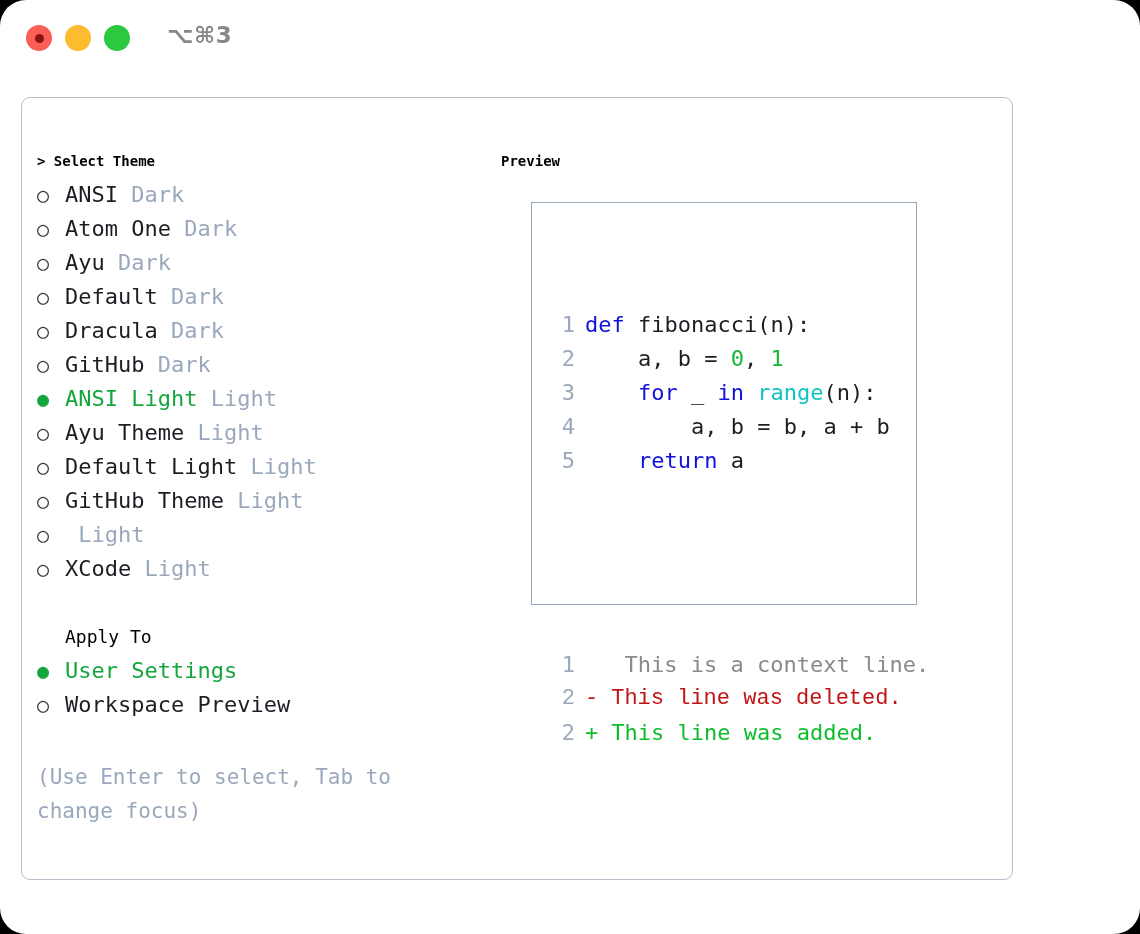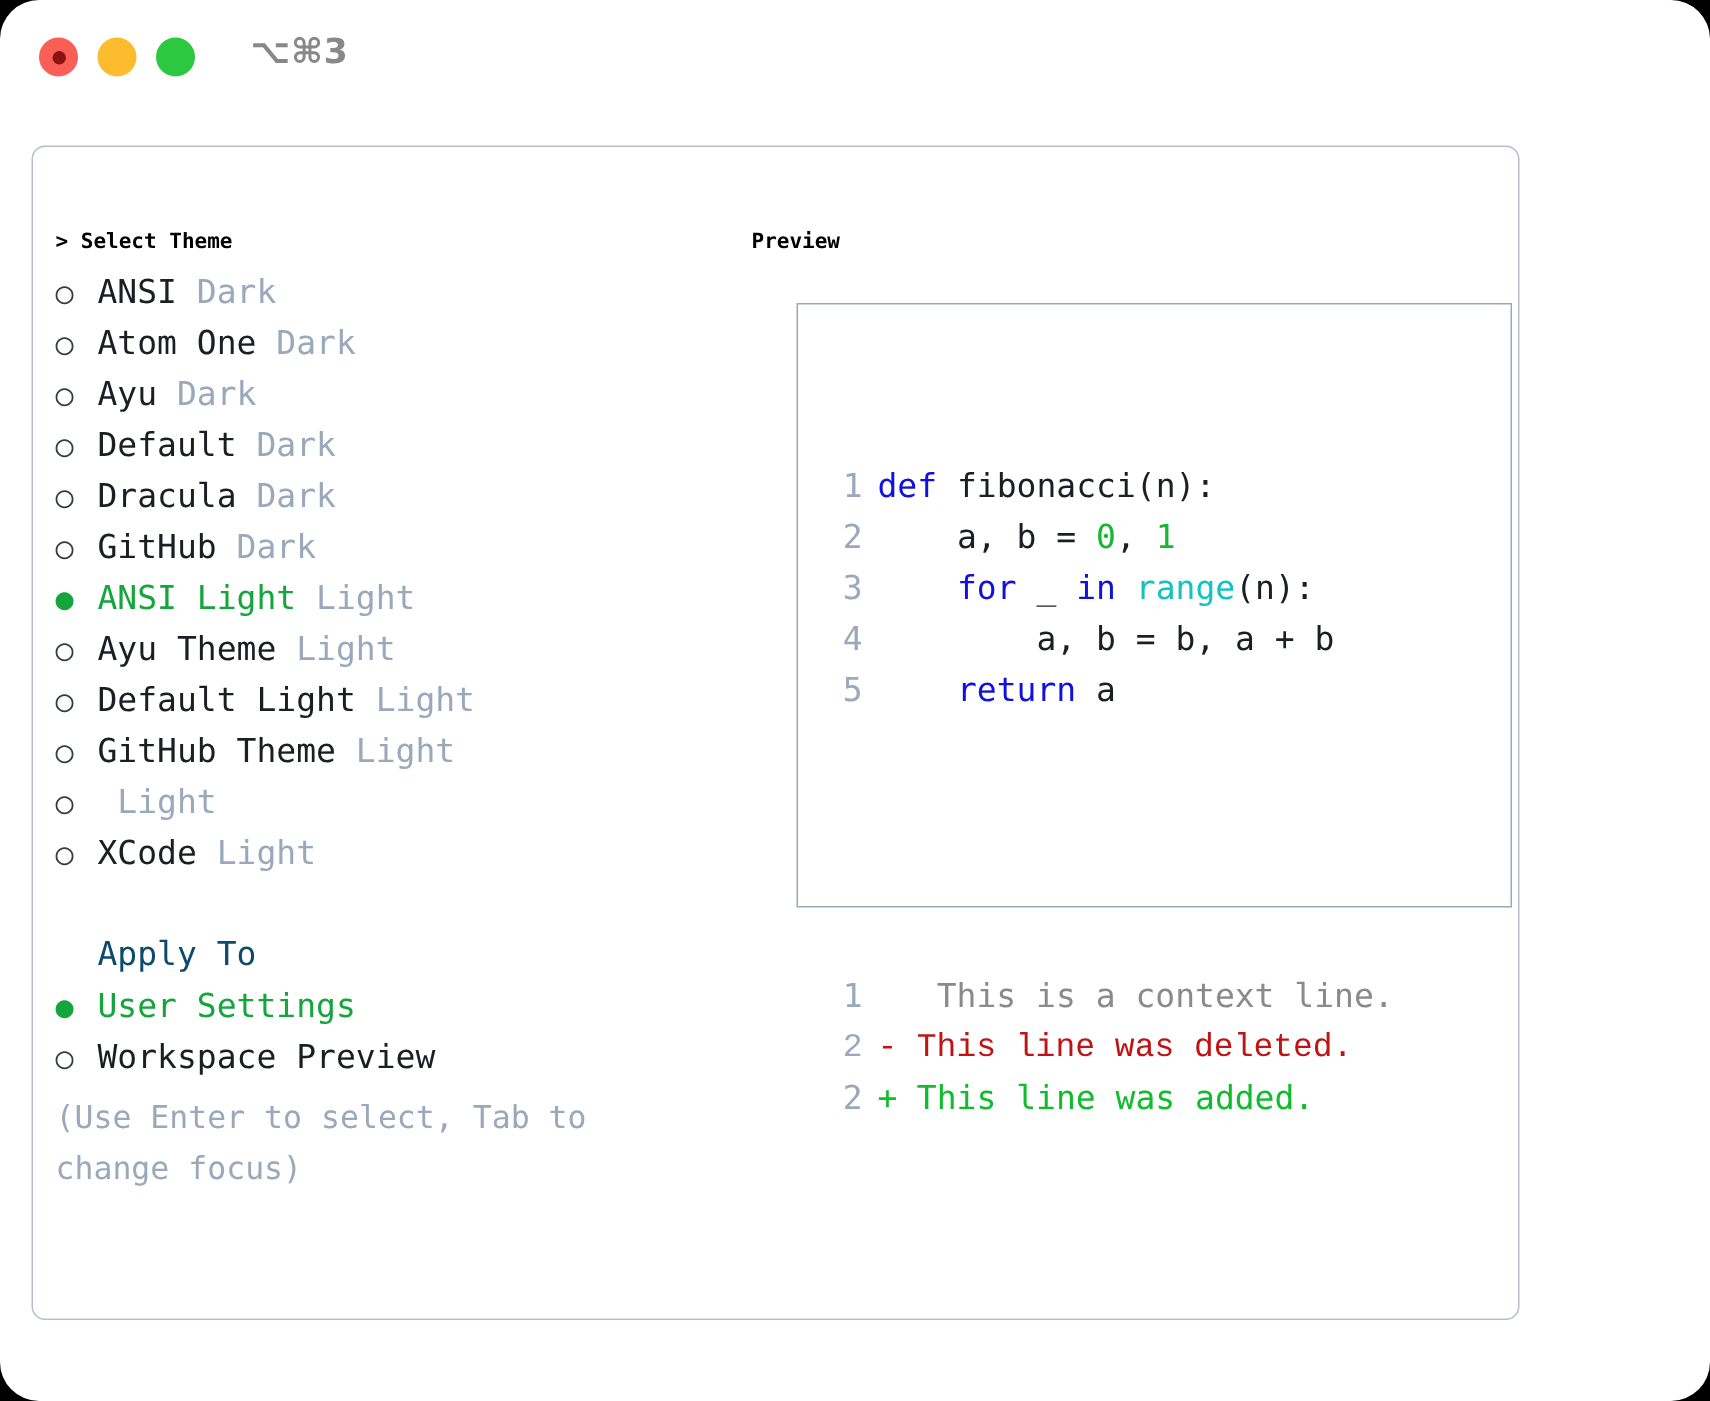--- a/index.html
+++ b/index.html
@@ -126,44 +126,44 @@
     color: #1b1f24;
   }
   .opt-row.selected .opt-label {
     color: #14a63c;
   }
   .opt-kind {
     color: #9aa8bc;
   }
 
   .subheader {
-    font-size: 22px;
-    color: #0c4a6e;
+    font-size: 18px;
+    color: #000000;
     line-height: 34px;
     height: 34px;
     padding-left: 28px;
     white-space: pre;
   }
 
   .spacer-row { height: 34px; }
 
   .hint {
-    margin-top: 6px;
+    margin-top: 38px;
     font-size: 21px;
     line-height: 34px;
     color: #9aa8bc;
     width: 410px;
   }
 
   
   .preview-box {
     position: absolute;
     left: 30px;
     top: 58px;
-    width: 477px;
+    width: 386px;
     height: 403px;
     box-sizing: border-box;
     border: 1px solid #9aa8bc;
     background: #ffffff;
   }
   .code {
     position: absolute;
     left: 21px;
     top: 37px;
     font-size: 22px;

